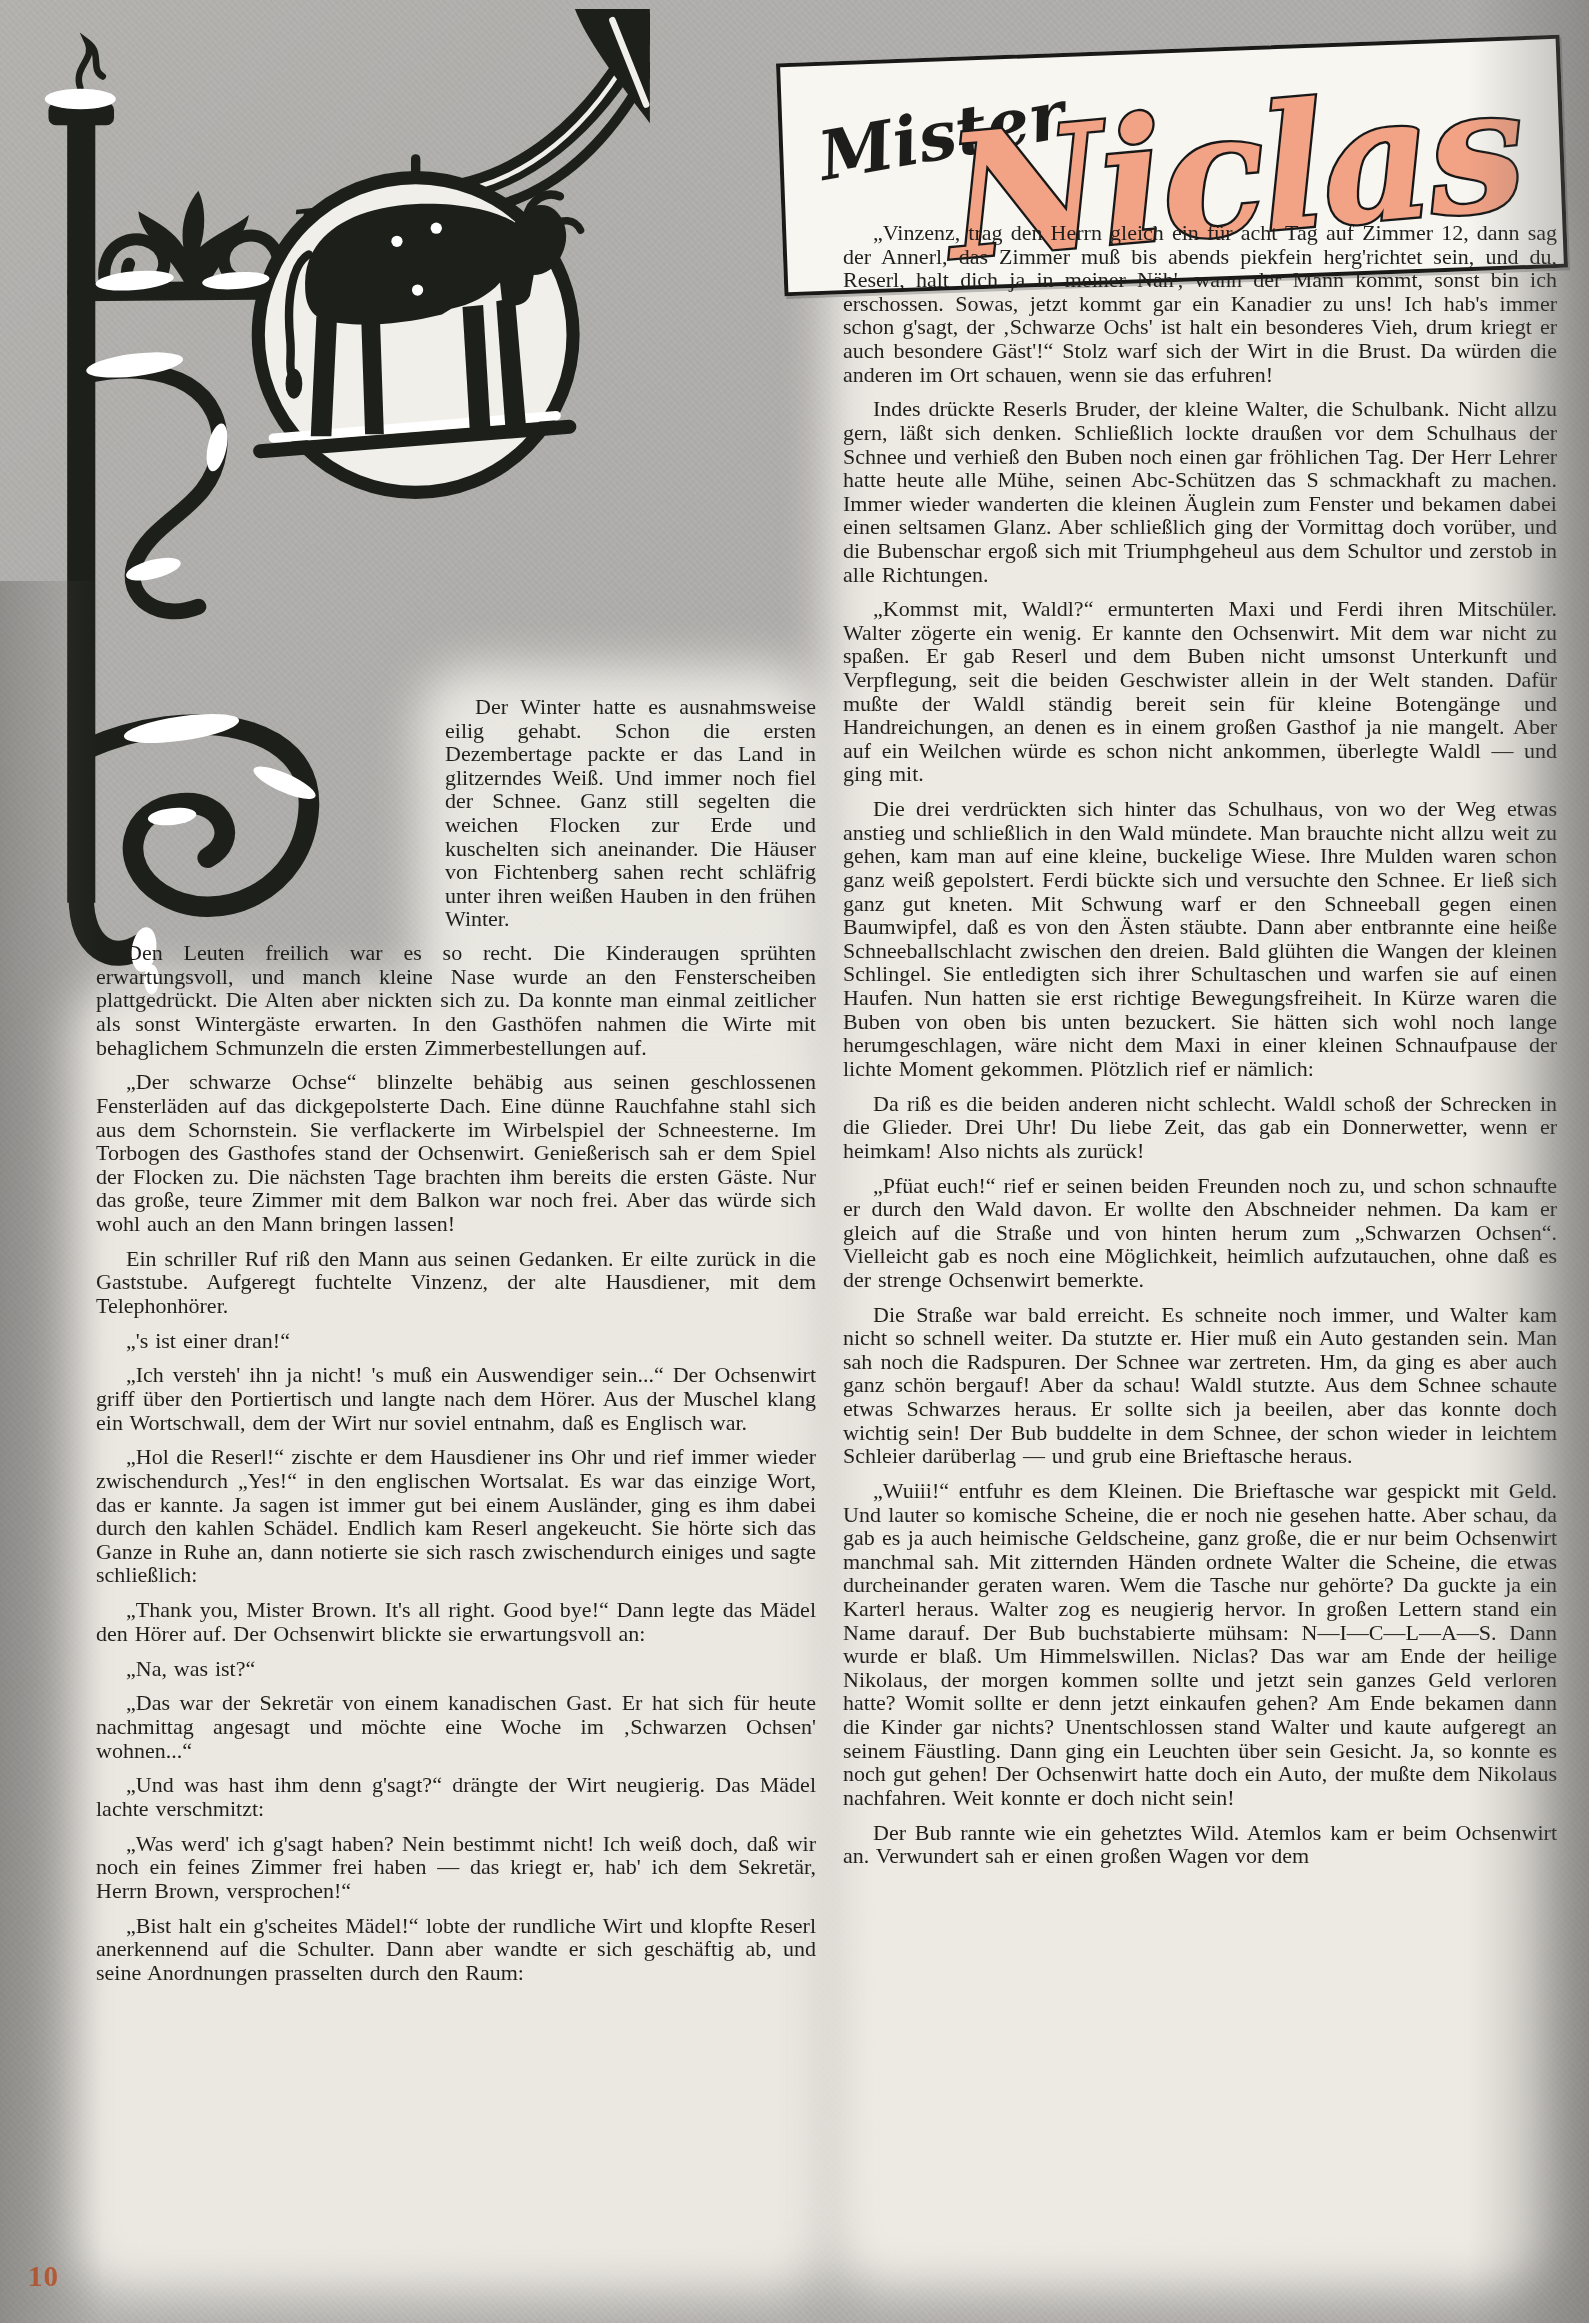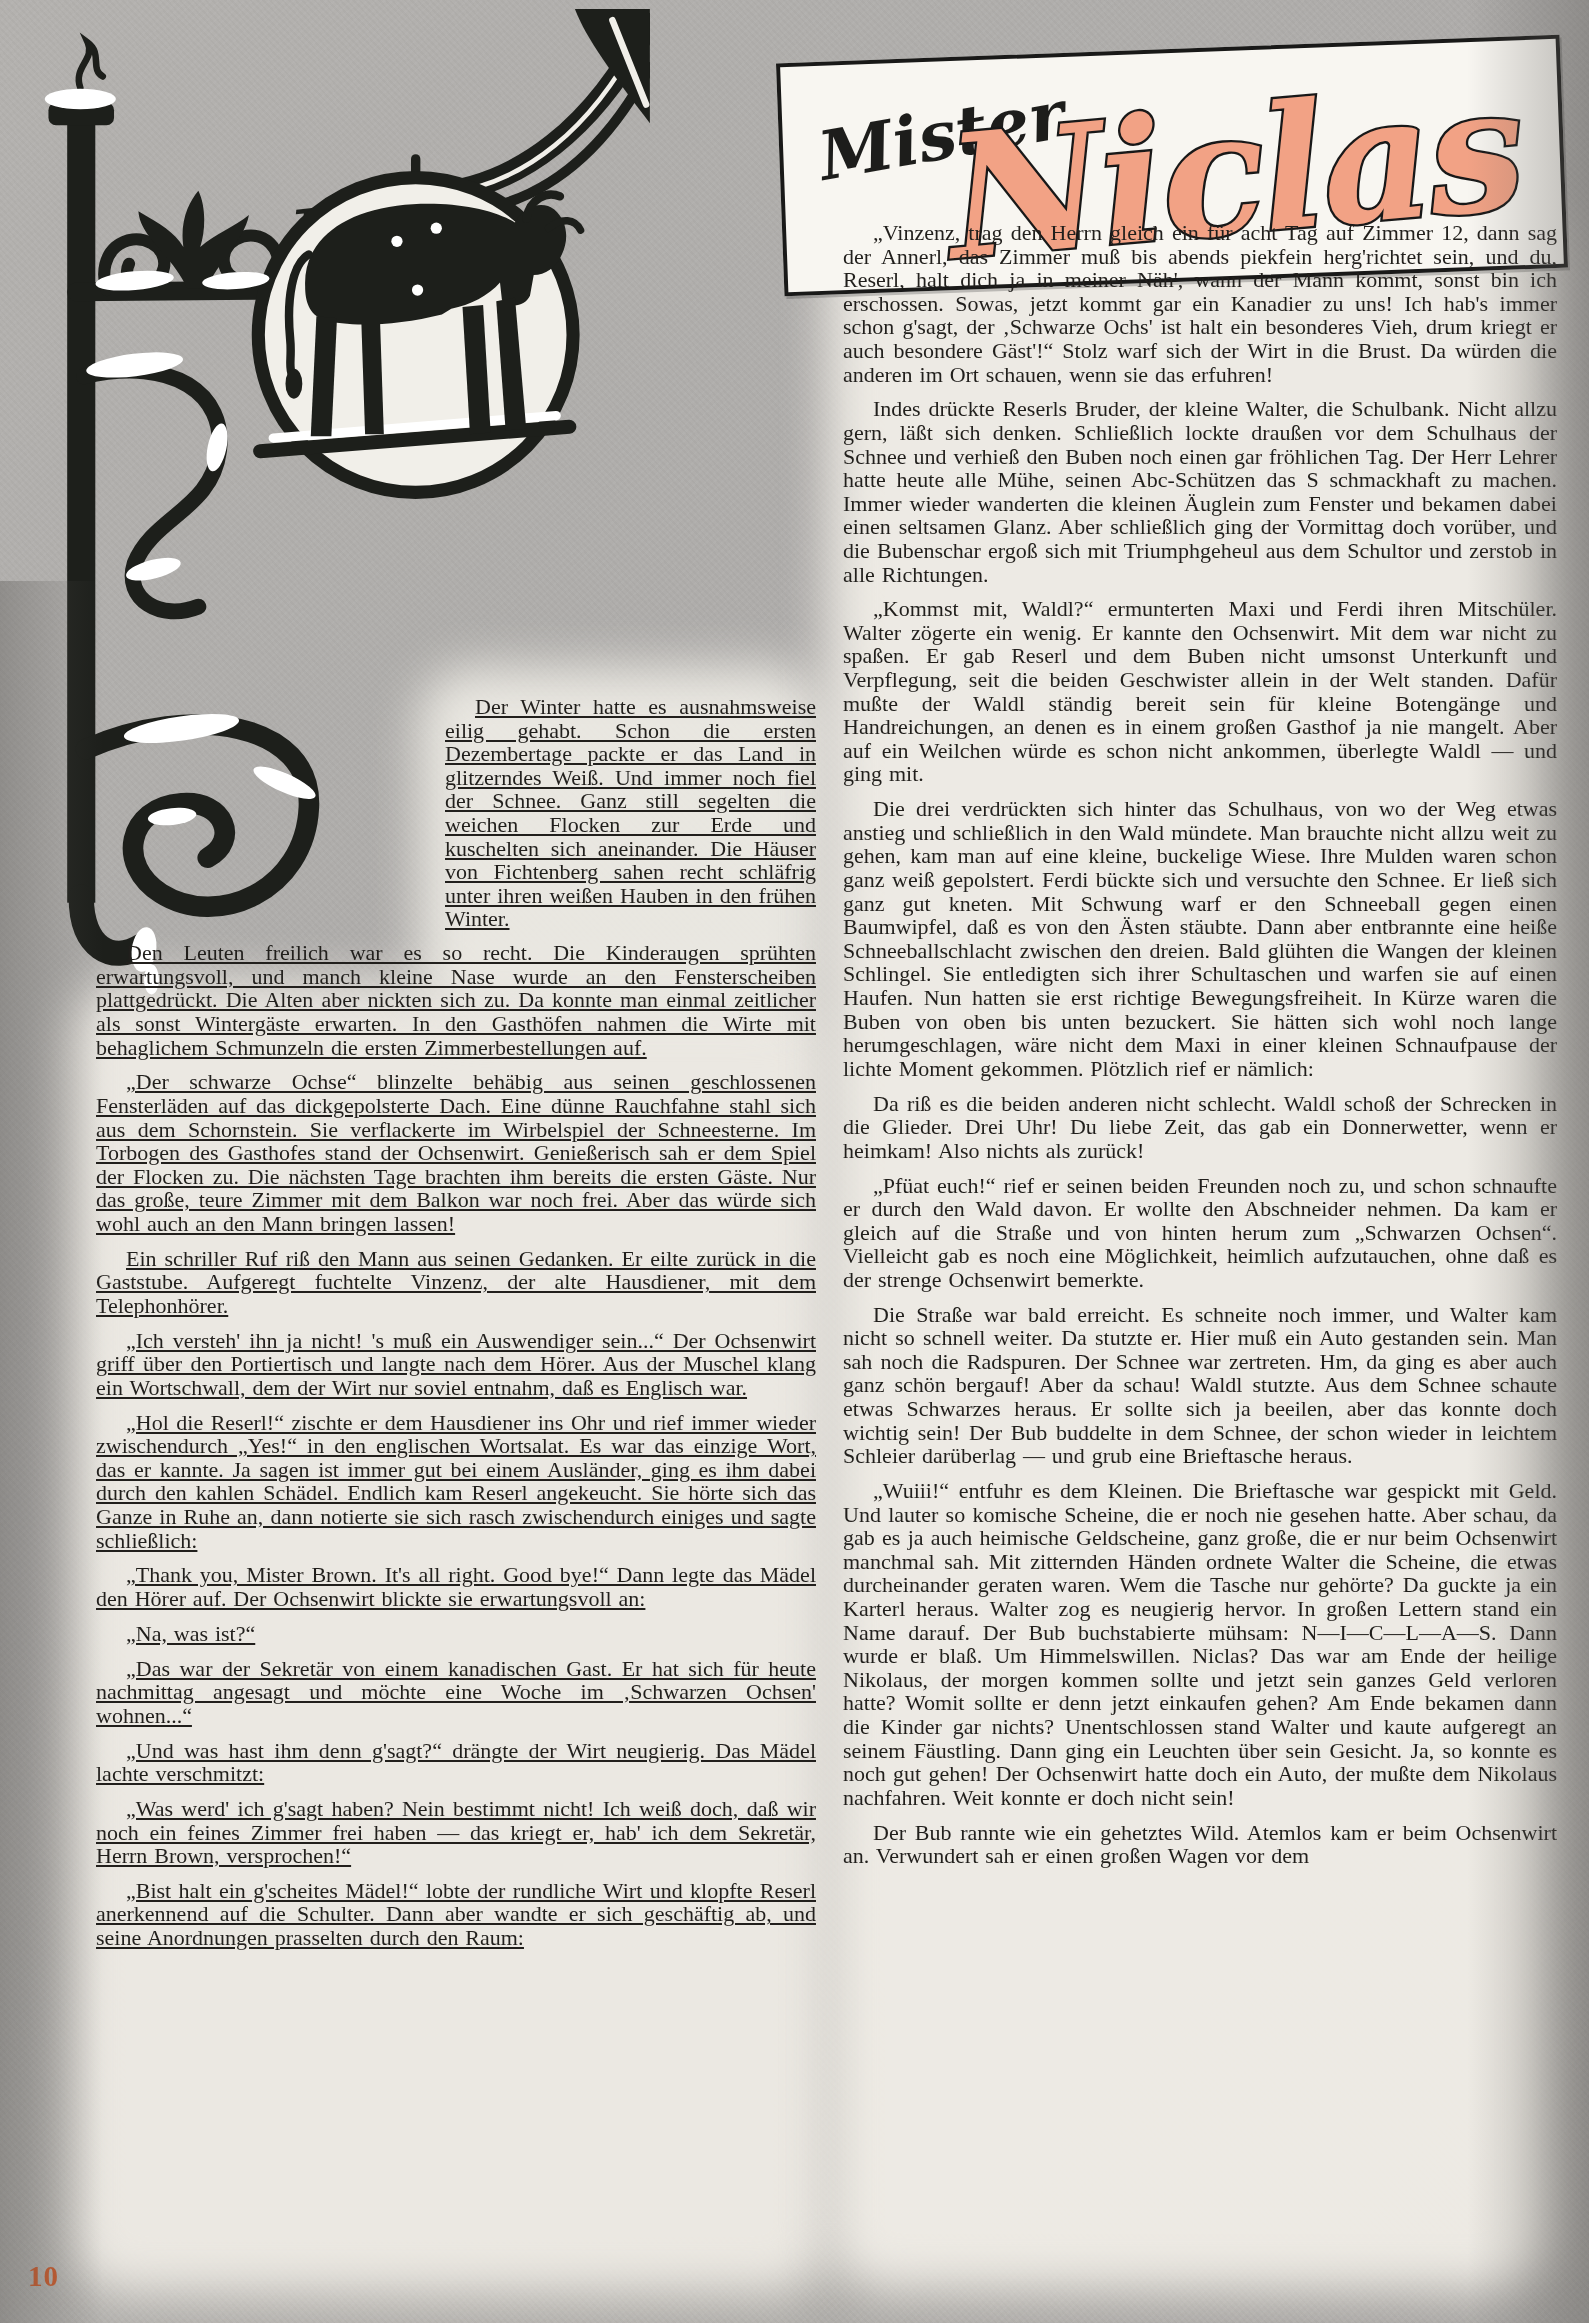--- a/index.html
+++ b/index.html
@@ -28,21 +28,21 @@
   }
   .illustration{ position:absolute; left:-5.6px; top:9.4px; }
 
   .title-box{
     position:absolute; left:780px; top:49px; width:776px; height:225px;
     background:#f8f6f1; border:4.7px solid #191918;
     transform:rotate(-2.1deg);
     box-shadow:1.9px 2.8px 0 rgba(40,40,40,0.25);
   }
   .column{ position:absolute; text-align:justify; }
-  .col-left { left:96px; top:695px;  width:720px;text-decoration:underline; }
+  .col-left { left:96px; top:695px;  width:720px; }
   .col-right{ left:843px; top:221px;  width:714px; }
   .para, .intro-para{
     margin:0 0 11.2px 0; font-size:22px; line-height:23.6px;
     text-indent:30px; word-spacing:1.4px; text-align:justify;
   }
   .intro-para{ margin-left:349px; margin-bottom:10.3px; }
   .page-number{
     position:absolute; left:28px; top:2260px;
     font-size:29px; font-weight:bold; color:#c85a2c; letter-spacing:0.9px;
   }
@@ -128,20 +128,21 @@
       <text x="178" y="210" font-family="DejaVu Serif" font-style="italic" font-weight="bold" font-size="182" letter-spacing="-4" fill="#f2a285" stroke="#181818" stroke-width="5" paint-order="stroke" transform="rotate(-3 178 210)">Niclas</text>
     </svg>
   </div>
 
   <div class="column col-left">
     <p class="intro-para">Der Winter hatte es ausnahmsweise eilig gehabt. Schon die ersten Dezembertage packte er das Land in glitzerndes Weiß. Und immer noch fiel der Schnee. Ganz still segelten die weichen Flocken zur Erde und kuschelten sich aneinander. Die Häuser von Fichtenberg sahen recht schläfrig unter ihren weißen Hauben in den frühen Winter.</p>
     <div>
         <p class="para">Den Leuten freilich war es so recht. Die Kinderaugen sprühten erwartungsvoll, und manch kleine Nase wurde an den Fensterscheiben plattgedrückt. Die Alten aber nickten sich zu. Da konnte man einmal zeitlicher als sonst Wintergäste erwarten. In den Gasthöfen nahmen die Wirte mit behaglichem Schmunzeln die ersten Zimmerbestellungen auf.</p>
         <p class="para">„Der schwarze Ochse“ blinzelte behäbig aus seinen geschlossenen Fensterläden auf das dickgepolsterte Dach. Eine dünne Rauchfahne stahl sich aus dem Schornstein. Sie verflackerte im Wirbelspiel der Schneesterne. Im Torbogen des Gasthofes stand der Ochsenwirt. Genießerisch sah er dem Spiel der Flocken zu. Die nächsten Tage brachten ihm bereits die ersten Gäste. Nur das große, teure Zimmer mit dem Balkon war noch frei. Aber das würde sich wohl auch an den Mann bringen lassen!</p>
         <p class="para">Ein schriller Ruf riß den Mann aus seinen Gedanken. Er eilte zurück in die Gaststube. Aufgeregt fuchtelte Vinzenz, der alte Hausdiener, mit dem Telephonhörer.</p>
+        <p class="para">„'s ist einer dran!“</p>
         <p class="para">„Ich versteh' ihn ja nicht! 's muß ein Auswendiger sein...“ Der Ochsenwirt griff über den Portiertisch und langte nach dem Hörer. Aus der Muschel klang ein Wortschwall, dem der Wirt nur soviel entnahm, daß es Englisch war.</p>
         <p class="para">„Hol die Reserl!“ zischte er dem Hausdiener ins Ohr und rief immer wieder zwischendurch „Yes!“ in den englischen Wortsalat. Es war das einzige Wort, das er kannte. Ja sagen ist immer gut bei einem Ausländer, ging es ihm dabei durch den kahlen Schädel. Endlich kam Reserl angekeucht. Sie hörte sich das Ganze in Ruhe an, dann notierte sie sich rasch zwischendurch einiges und sagte schließlich:</p>
         <p class="para">„Thank you, Mister Brown. It's all right. Good bye!“ Dann legte das Mädel den Hörer auf. Der Ochsenwirt blickte sie erwartungsvoll an:</p>
         <p class="para">„Na, was ist?“</p>
         <p class="para">„Das war der Sekretär von einem kanadischen Gast. Er hat sich für heute nachmittag angesagt und möchte eine Woche im ‚Schwarzen Ochsen' wohnen...“</p>
         <p class="para">„Und was hast ihm denn g'sagt?“ drängte der Wirt neugierig. Das Mädel lachte verschmitzt:</p>
         <p class="para">„Was werd' ich g'sagt haben? Nein bestimmt nicht! Ich weiß doch, daß wir noch ein feines Zimmer frei haben — das kriegt er, hab' ich dem Sekretär, Herrn Brown, versprochen!“</p>
         <p class="para">„Bist halt ein g'scheites Mädel!“ lobte der rundliche Wirt und klopfte Reserl anerkennend auf die Schulter. Dann aber wandte er sich geschäftig ab, und seine Anordnungen prasselten durch den Raum:</p>
       </div>
   </div>

